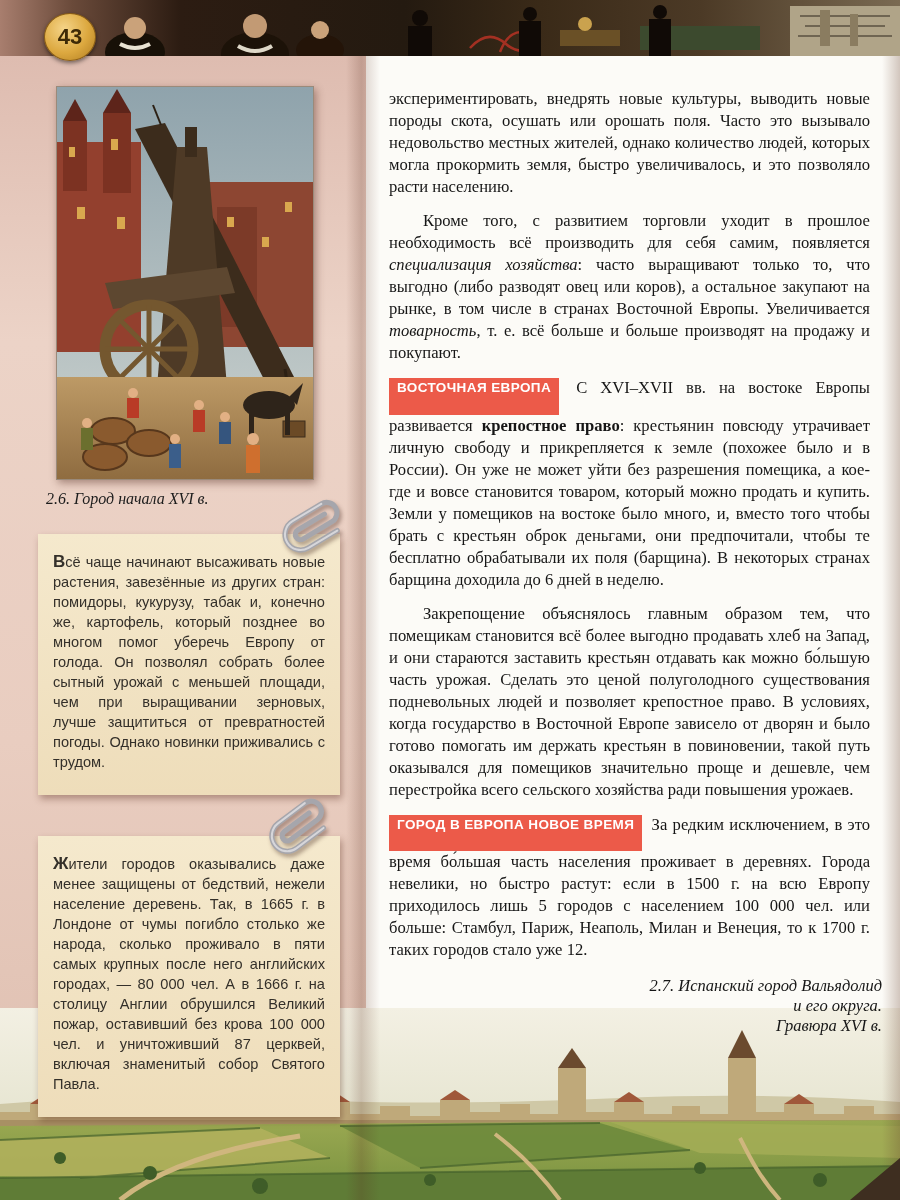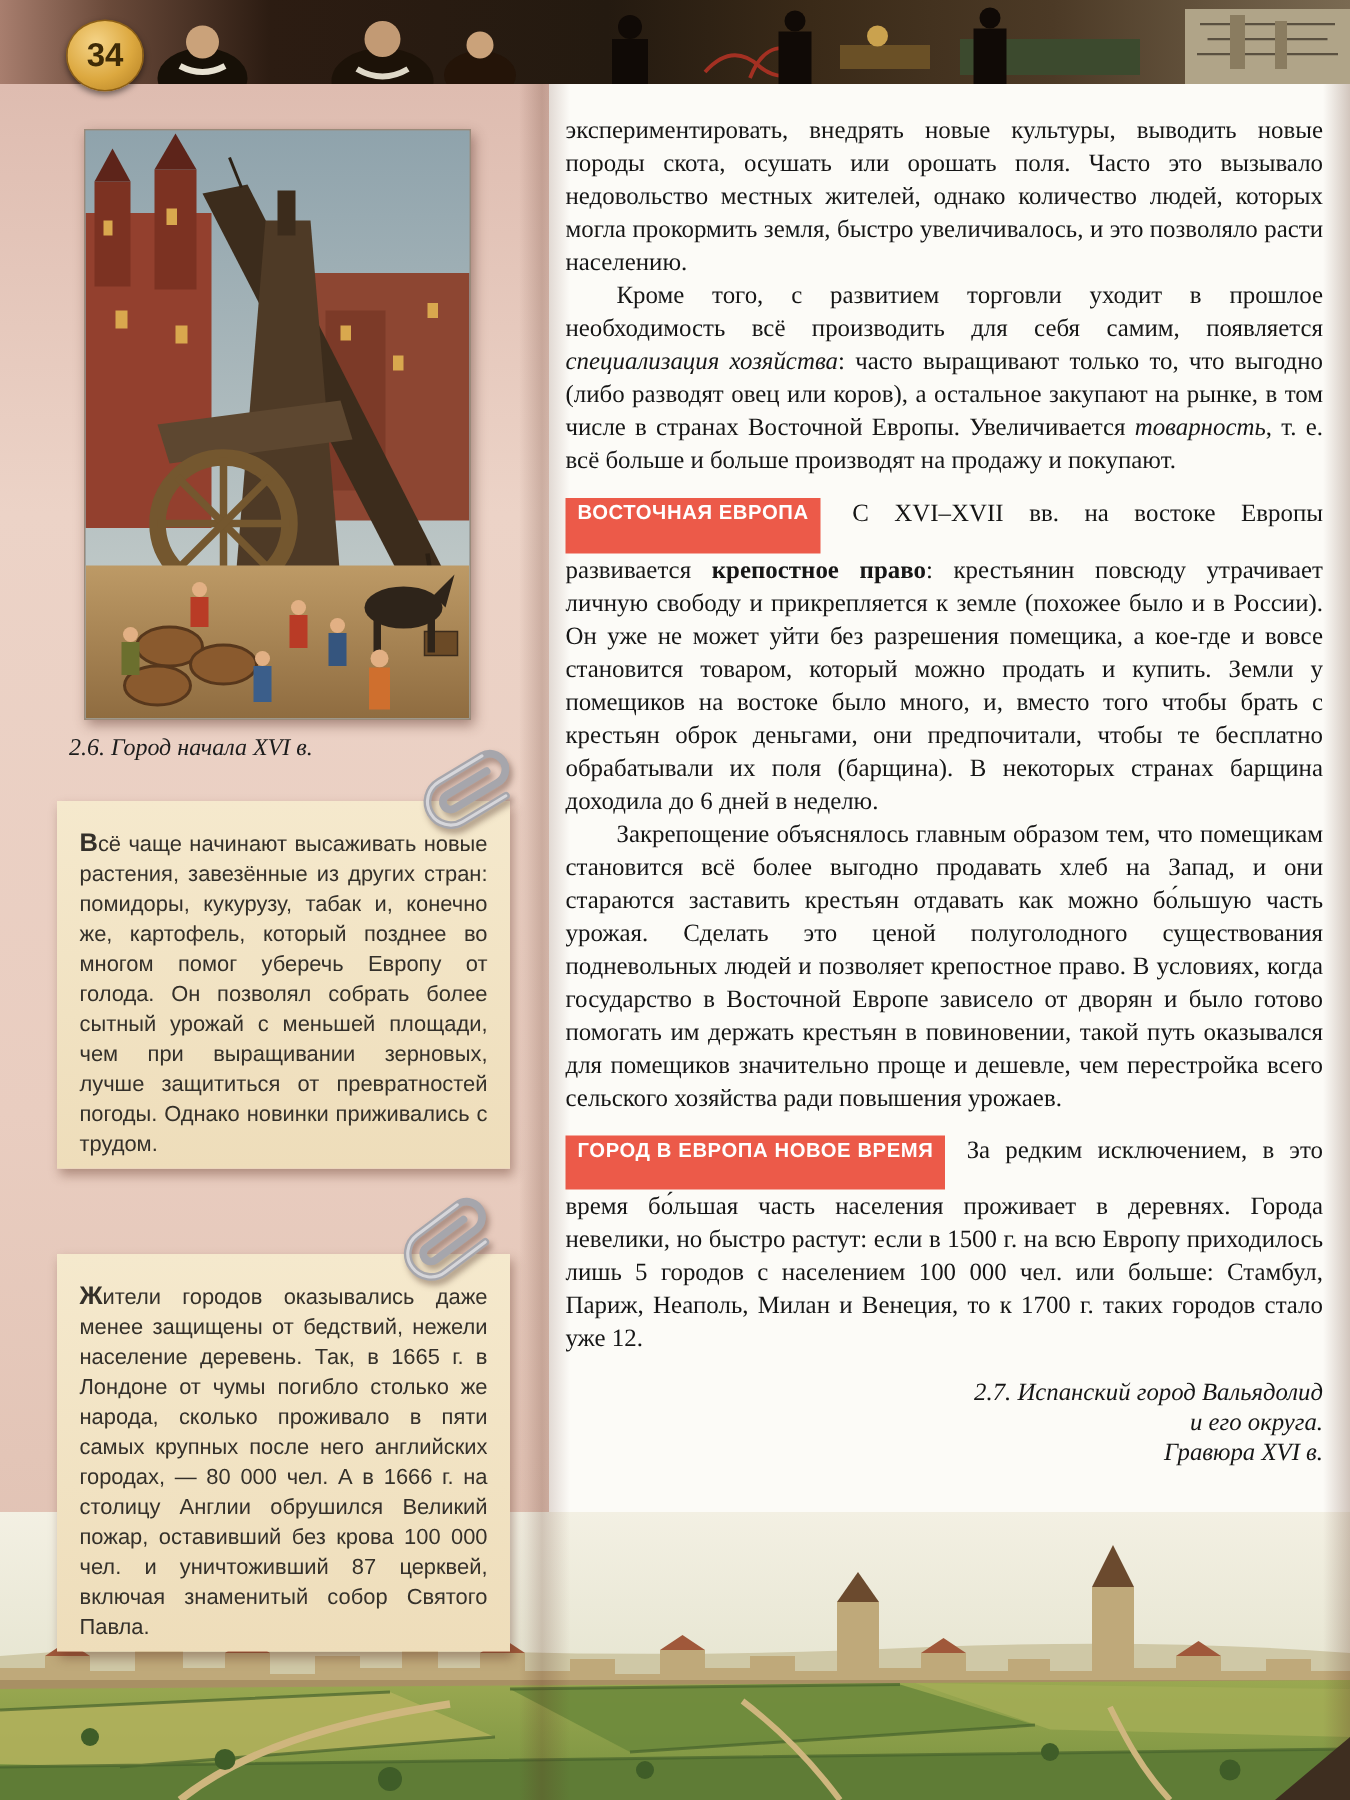--- a/index.html
+++ b/index.html
@@ -26,21 +26,21 @@
   }
   .fig26 svg { display: block; }
   .cap26 {
     position: absolute; left: 46px; top: 489px; z-index: 3;
     font: italic 16px/1.2 "Liberation Serif", serif; color: #1c1c1c;
   }
   .note {
     position: absolute; left: 38px; width: 302px; z-index: 3;
     background: linear-gradient(180deg, #f5e9cd, #eeddba);
     box-shadow: 2px 4px 7px rgba(90,45,30,.4);
-    padding: 16px 15px 5px;
+    padding: 16px 15px 22px;
     font: 14.6px/1.37 "Liberation Sans", sans-serif; color: #34302a; text-align: justify;
   }
   .note p { margin: 0; }
   .note .lead { font-weight: 700; font-size: 17px; }
   .note1 { top: 534px; }
   .note2 { top: 836px; }
   .clip { position: absolute; z-index: 4; filter: drop-shadow(2px 3px 2px rgba(60,30,20,.4)); }
   .clip1 { left: 282px; top: 496px; }
   .clip2 { left: 268px; top: 796px; }
   .spine {
@@ -48,21 +48,21 @@
     background: linear-gradient(90deg, rgba(90,45,30,0) 0%, rgba(90,45,30,.22) 45%, rgba(90,45,30,0) 100%);
   }
   .right-shade {
     position: absolute; right: 0; top: 0; width: 18px; height: 1200px; z-index: 5; pointer-events: none;
     background: linear-gradient(270deg, rgba(100,60,40,.28), rgba(100,60,40,0));
   }
   .main-col {
     position: absolute; left: 377px; top: 76px; width: 505px; z-index: 3;
     font: 16.6px/22px "Liberation Serif", serif; color: #161616; text-align: justify;
   }
-  .para { margin: 0; }
+  .para { margin: 12px; }
   .indent { text-indent: 34px; }
   .secpara { margin-top: 13px; }
   .seclabel {
     display: inline-block; background: #ec5a49; color: #fff;
     font: 700 13.5px/1 "Liberation Sans", sans-serif; letter-spacing: .4px;
     padding: 3px 8px 20px; margin-right: 4px; vertical-align: 1px;
   }
   .para i { font-style: italic; }
   .para b { font-weight: 700; }
   .cap27 { margin-top: 15px; font: italic 16.5px/20px "Liberation Serif", serif; white-space: pre-line; text-align: right; }
@@ -284,17 +284,17 @@
         <circle cx="420" cy="18" r="8"></circle>
           <rect x="408" y="26" width="24" height="30"></rect>
         <circle cx="530" cy="14" r="7"></circle>
           <rect x="519" y="21" width="22" height="35"></rect>
         <circle cx="660" cy="12" r="7"></circle>
           <rect x="649" y="19" width="22" height="37"></rect>
       </g>
     </svg>
   </div>
 
-  <div class="badge">34</div>
+  <div class="badge">43</div>
 
   <div class="curl"></div>
 
 </div>
 
 </body></html>

